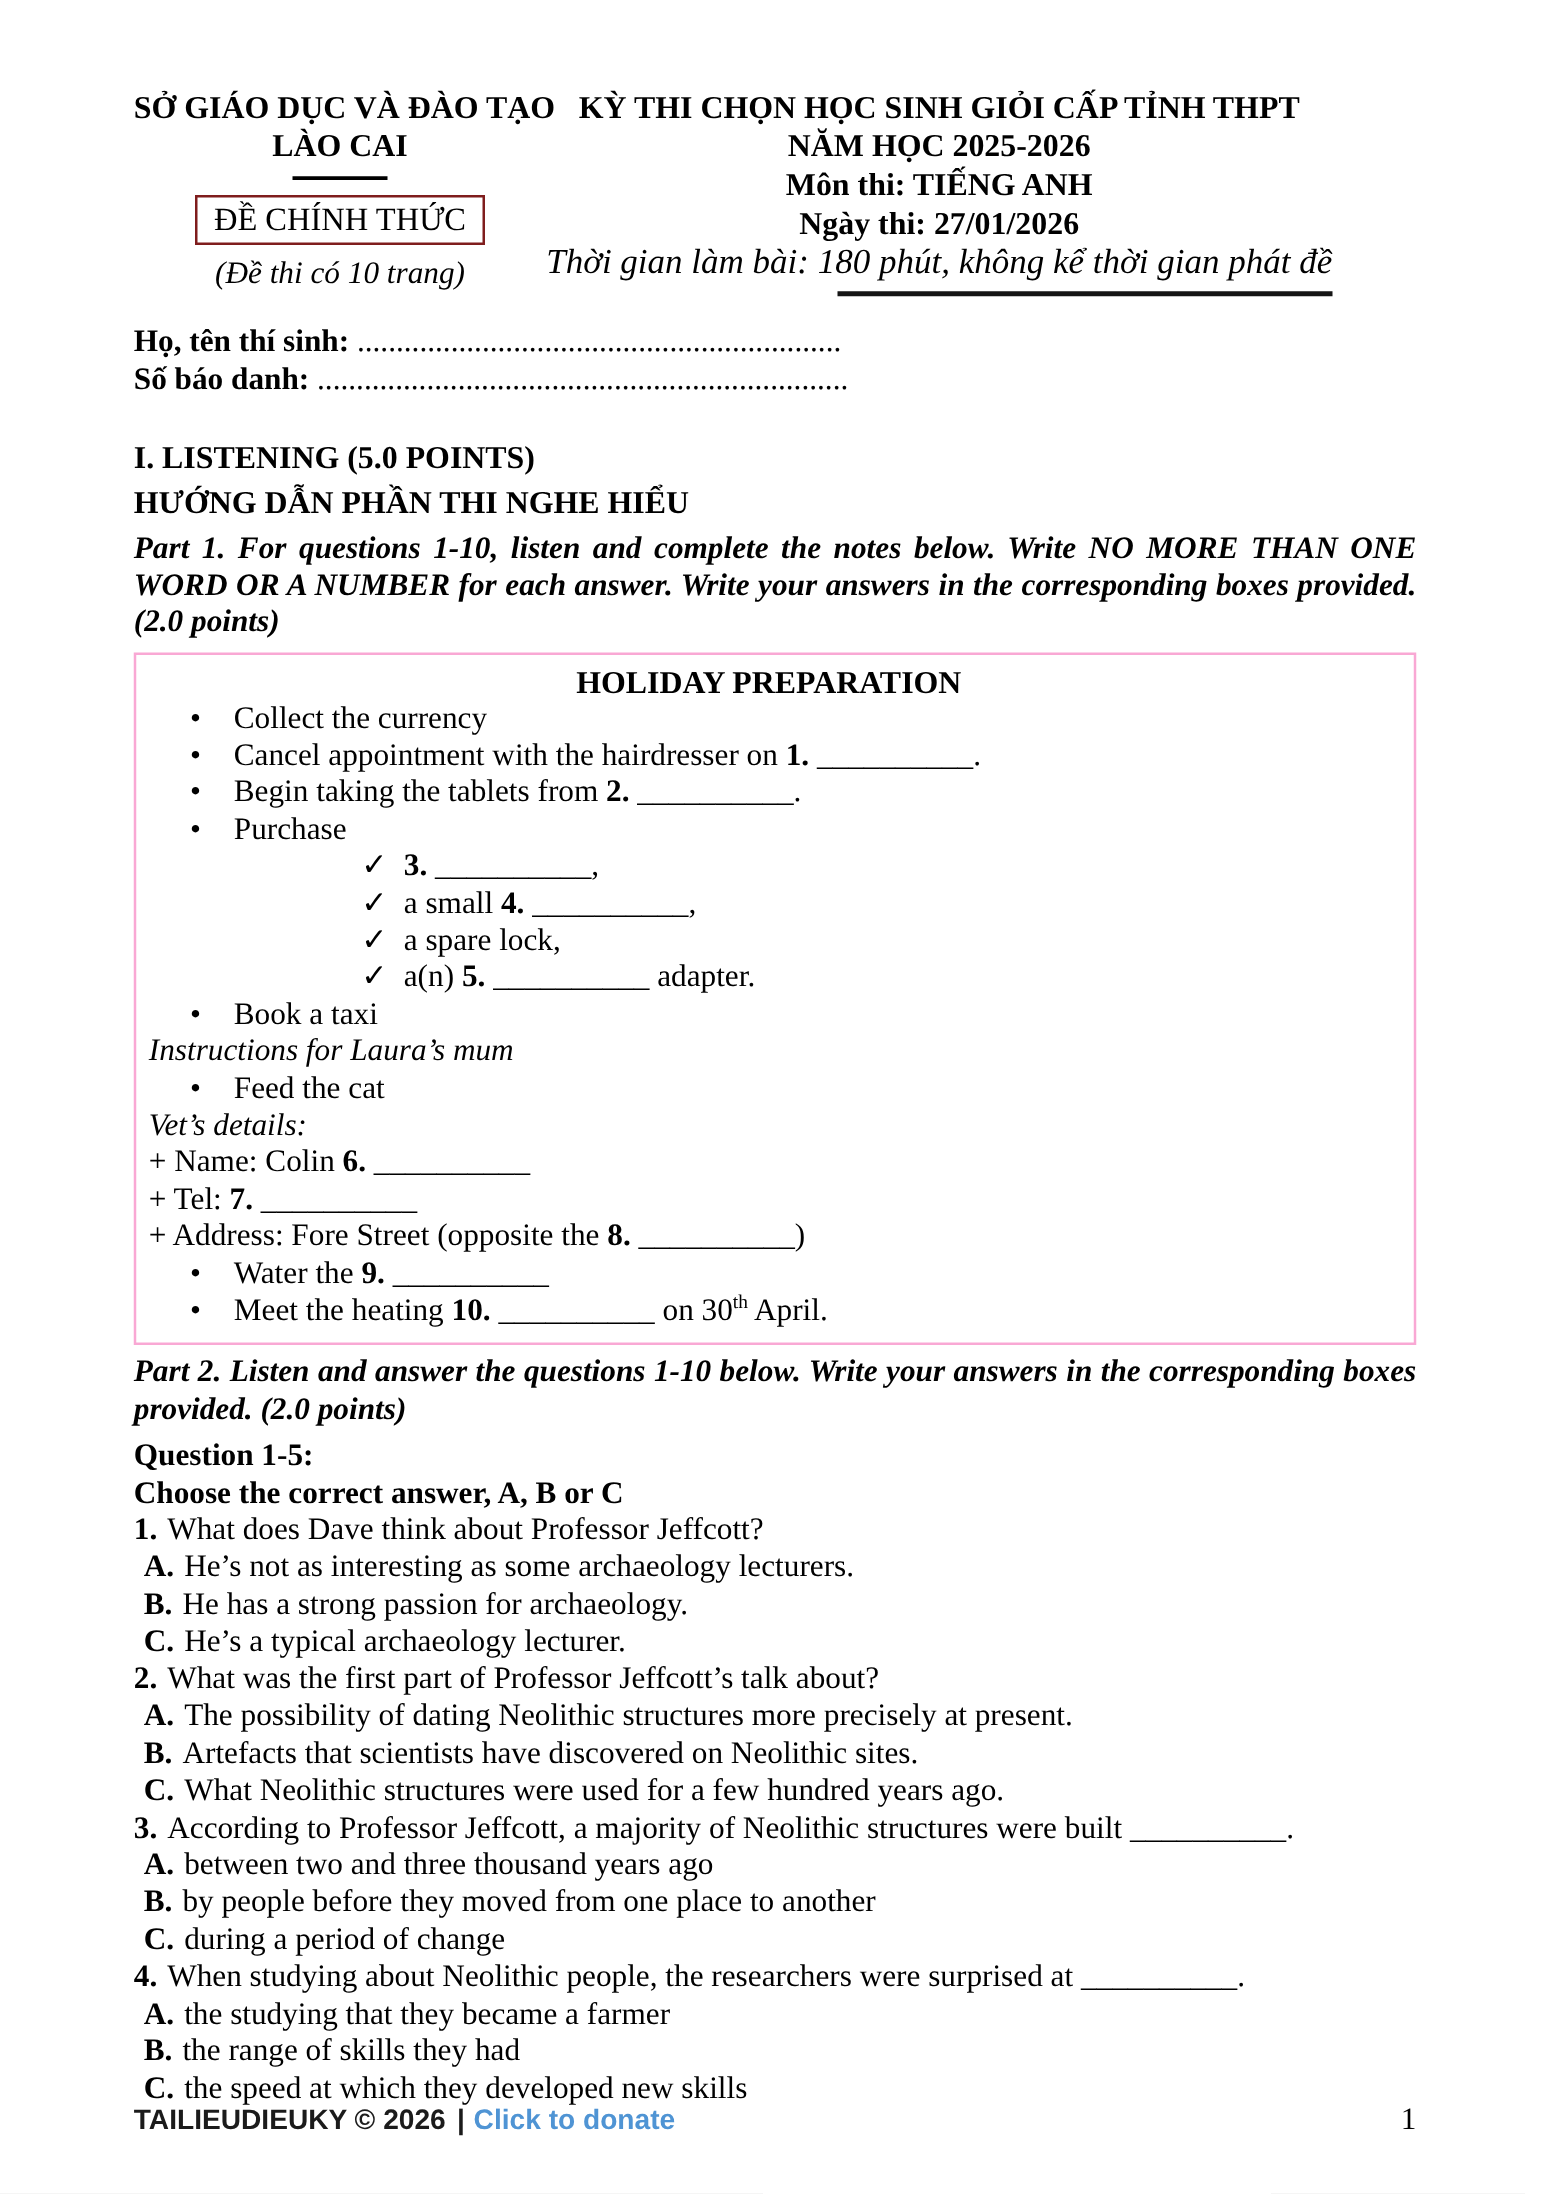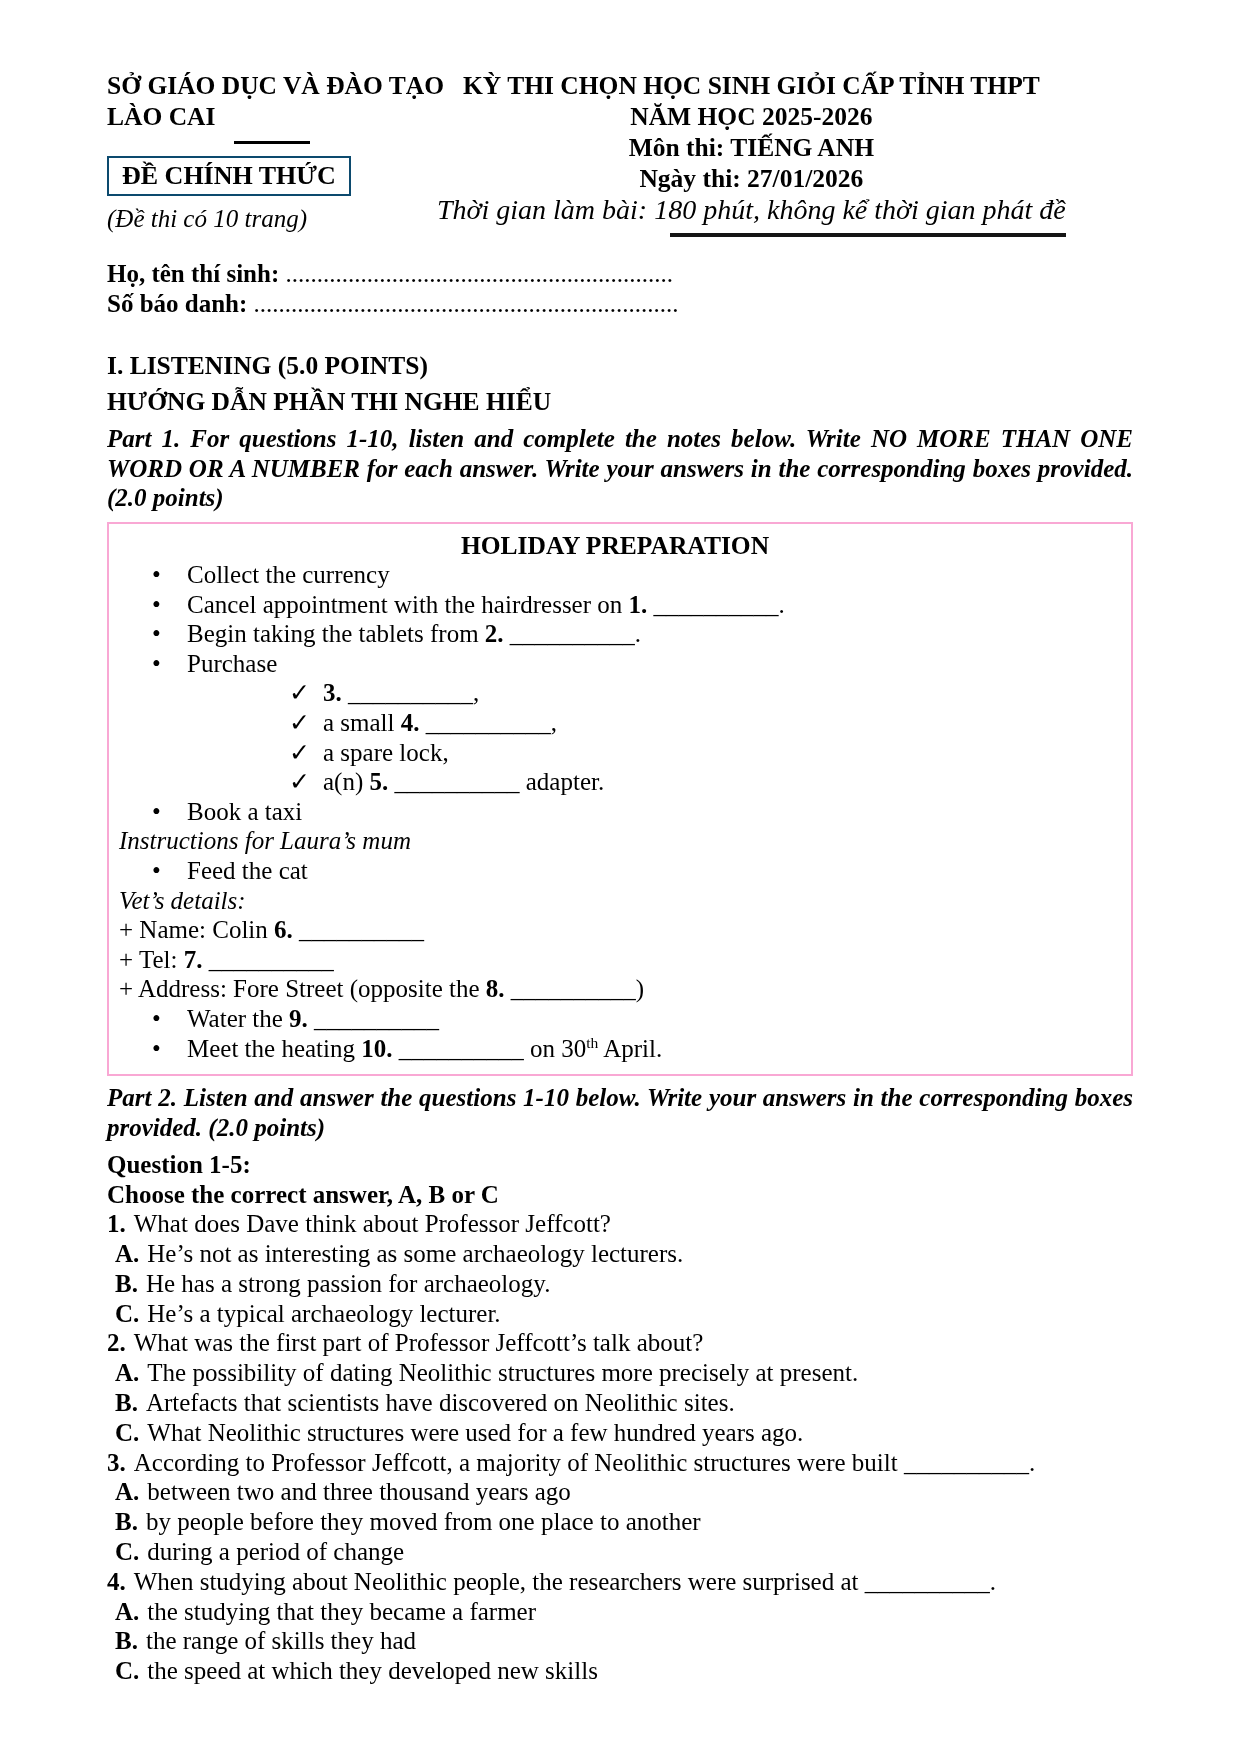--- a/index.html
+++ b/index.html
@@ -6,25 +6,25 @@
   html,body { background:#e8e8e8; }
   .page {
     position:relative; width:1241px; height:1755px; margin:0 auto;
     background:#ffffff; color:#000;
     font-family:"Liberation Serif", serif; font-size:25px;
     padding:70px 108px 0 107px; overflow:hidden;
   }
   .b { font-weight:bold; }
   .i { font-style:italic; }
   .hdr { display:flex; }
-  .hdr-left { width:330px; flex:none; }
+  .hdr-left { width:330px; flex:none; text-align:center; }
   .hdr-right { flex:1; text-align:center; padding-right:140px; }
   .hl { font-size:25.5px; line-height:31px; white-space:nowrap; }
   .rule-left { width:76px; height:3px; background:#000; margin:9px auto 0; }
-  .exam-box { display:inline-block; border:2px solid #0c4a6e; padding:3px 13px; margin-top:12px; font-size:26px; font-weight:bold; }
+  .exam-box { display:inline-block; border:2px solid #7f1d1d; padding:3px 13px; margin-top:12px; font-size:26px; font-weight:normal; }
   .pages-note { margin-top:9px; font-size:25px; font-style:italic; }
   .duration { font-size:28px; line-height:31px; font-style:italic; white-space:nowrap; }
   .rule-right { width:396px; height:4px; background:#151515; margin:8px 0 0 auto; }
   .candidate { margin-top:22px; line-height:30px; }
   .sec-title { margin-top:32px; font-size:25.5px; line-height:30px; font-weight:bold; }
   .sec-sub { margin-top:6px; font-size:25.5px; line-height:30px; font-weight:bold; }
   .instr { margin-top:7px; font-weight:bold; font-style:italic; text-align:justify; line-height:29.5px; }
   .notes-box { margin-top:9px; border:2px solid #f9a8d4; padding:7px 20px 11px 10px; line-height:29.6px; }
   .nb-title { text-align:center; font-size:25.5px; font-weight:bold; }
   .brow { display:flex; margin-left:33px; }
@@ -170,14 +170,20 @@
     <div class="oline"><b class="onum">C.</b><span>during a period of change</span></div>
   </div>
 
   <div class="qblock">
     <div class="qline"><b class="qnum">4.</b><span>When studying about Neolithic people, the researchers were surprised at __________.</span></div>
     <div class="oline"><b class="onum">A.</b><span>the studying that they became a farmer</span></div>
     <div class="oline"><b class="onum">B.</b><span>the range of skills they had</span></div>
     <div class="oline"><b class="onum">C.</b><span>the speed at which they developed new skills</span></div>
   </div>
 
+  <footer class="footer">
+    <div class="f-left">
+      <span>TAILIEUDIEUKY © 2026</span><span class="sep">|</span><a class="donate">Click to donate</a>
+    </div>
+    <div class="pagenum">1</div>
+  </footer>
 
 </div>
 
 </body></html>

